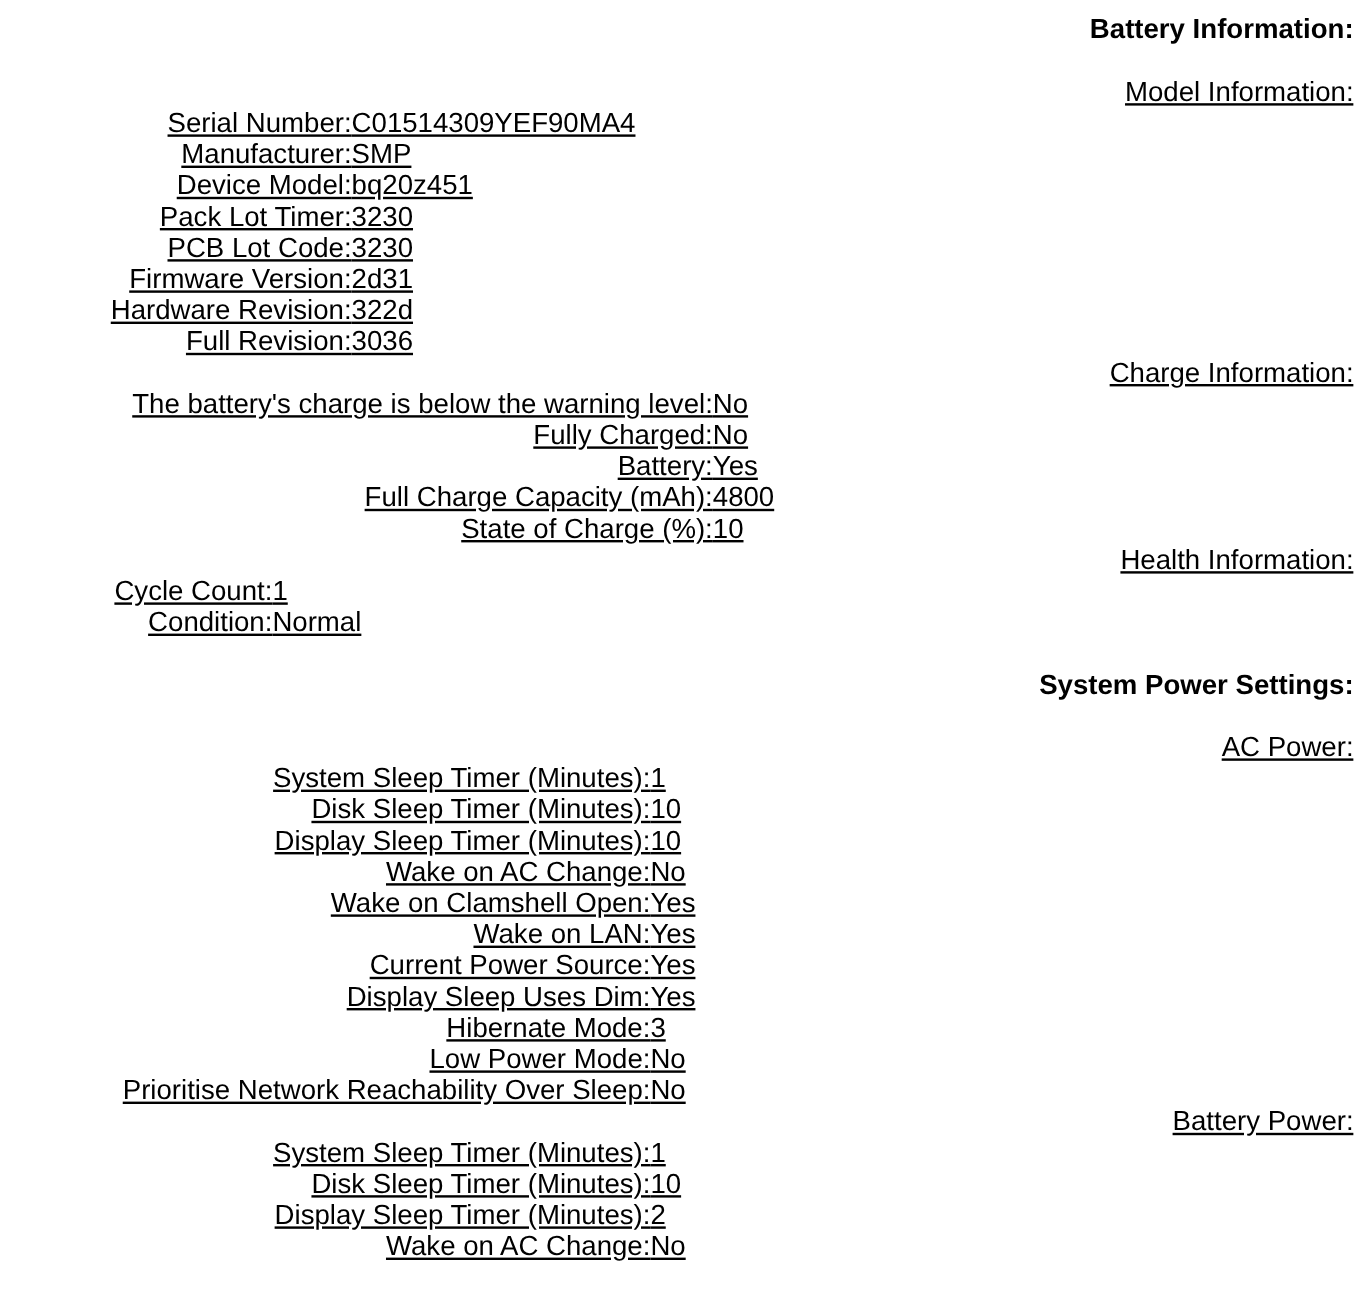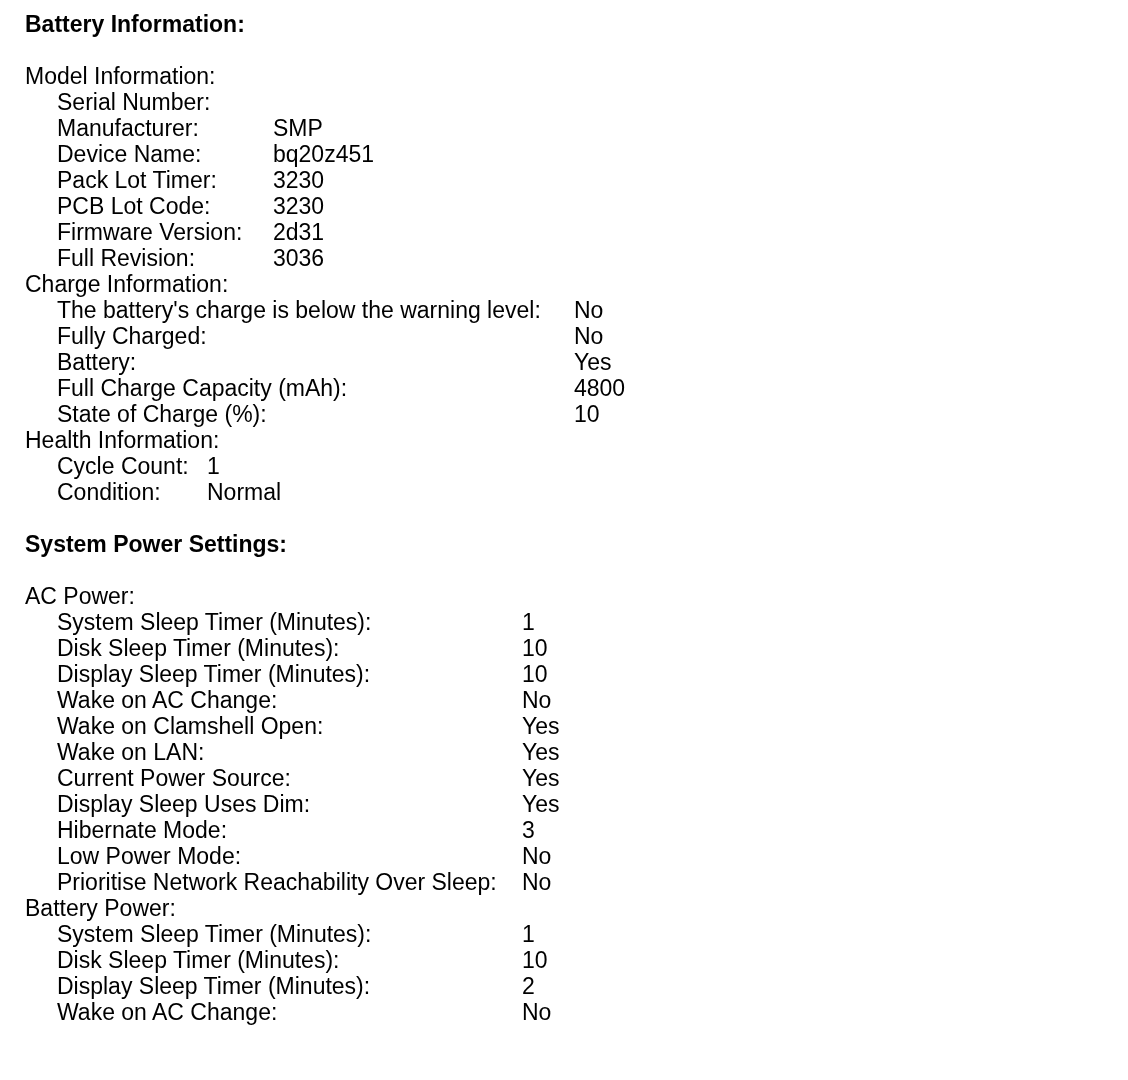--- a/index.html
+++ b/index.html
@@ -11,36 +11,39 @@
     width: 1128px;
     height: 1080px;
     overflow: hidden;
     color: #000000;
     font-family: "Liberation Sans", "DejaVu Sans", sans-serif;
     font-size: 23px;
     line-height: 26px;
   }
   .report {
     padding: 11px 0 0 25px;
+    text-align: right;
   }
   .section-title {
     font-weight: bold;
     white-space: pre;
   }
   .gap {
     height: 26px;
   }
   .group-title {
     margin-left: 0;
     white-space: pre;
+    text-decoration: underline;
   }
   .row {
-    margin-left: 32px;
+    margin-left: 52px;
     display: flex;
     align-items: baseline;
+    text-decoration: underline;
   }
   .lbl {
     flex: 0 0 auto;
     white-space: pre;
   }
   .lbl-216 { width: 216px; }
   .lbl-517 { width: 517px; }
   .lbl-150 { width: 150px; }
   .lbl-465 { width: 465px; }
   .val {
@@ -52,42 +55,47 @@
 
 <div class="report">
 
   <div class="section-title">Battery Information:</div>
   <div class="gap"></div>
 
   <div>
     <div class="group-title">Model Information:</div>
     <div class="row">
       <span class="lbl lbl-216">Serial Number:</span>
+      <span class="val">C01514309YEF90MA4</span>
     </div>
     <div class="row">
       <span class="lbl lbl-216">Manufacturer:</span>
       <span class="val">SMP</span>
     </div>
     <div class="row">
-      <span class="lbl lbl-216">Device Name:</span>
+      <span class="lbl lbl-216">Device Model:</span>
       <span class="val">bq20z451</span>
     </div>
     <div class="row">
       <span class="lbl lbl-216">Pack Lot Timer:</span>
       <span class="val">3230</span>
     </div>
     <div class="row">
       <span class="lbl lbl-216">PCB Lot Code:</span>
       <span class="val">3230</span>
     </div>
     <div class="row">
       <span class="lbl lbl-216">Firmware Version:</span>
       <span class="val">2d31</span>
     </div>
     <div class="row">
+      <span class="lbl lbl-216">Hardware Revision:</span>
+      <span class="val">322d</span>
+    </div>
+    <div class="row">
       <span class="lbl lbl-216">Full Revision:</span>
       <span class="val">3036</span>
     </div>
   </div>
 
   <div>
     <div class="group-title">Charge Information:</div>
     <div class="row">
       <span class="lbl lbl-517">The battery's charge is below the warning level:</span>
       <span class="val">No</span>

